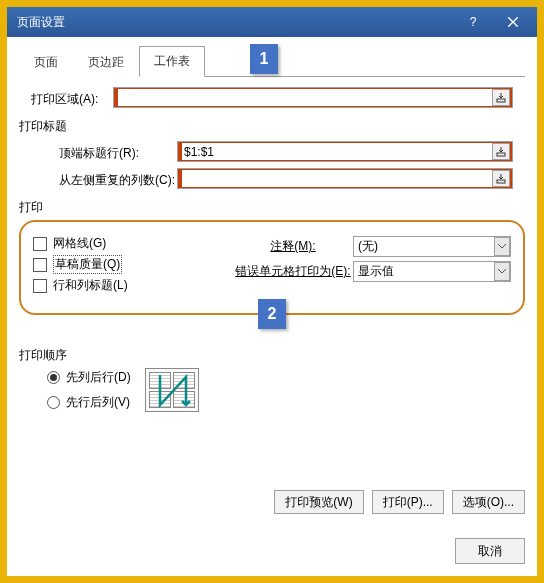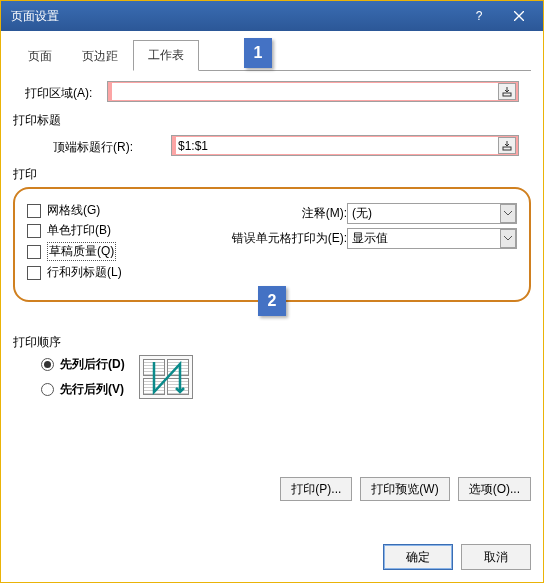--- a/index.html
+++ b/index.html
@@ -1,57 +1,57 @@
 <!DOCTYPE html>
 <html><head>
 <meta charset="utf-8">
 <style>
   * { box-sizing: border-box; font-family: "Microsoft YaHei", "Segoe UI", sans-serif; font-size: 12px; }
   body { margin: 0; background: #fff; }
-  .window { width: 544px; height: 583px; border: 1px solid #eab308; background: #fff; position: relative; }
+  .window { width: 544px; height: 583px; border: 7px solid #eab308; background: #fff; position: relative; }
   .titlebar { height: 30px; background: linear-gradient(#3a6db3,#2b5797); color: #fff; display: flex; align-items: center; padding: 0 4px 0 10px; }
   .titlebar .title { flex: 1; font-size: 12px; }
   .titlebar .btn { width: 40px; height: 28px; display: flex; align-items: center; justify-content: center; color: #fff; }
   .titlebar .btn svg { stroke: #fff; fill: none; }
   .content { padding: 8px 12px 12px 12px; }
   
   .tabs { display: flex; align-items: center; border-bottom: 1px solid #a0a0a0; margin-bottom: 10px; position: relative; }
   .tab { padding: 6px 14px 6px 14px; border: 1px solid transparent; border-bottom: none; color: #333; position: relative; top: 1px; background: #fff; }
   .tab.active { border-color: #a0a0a0; border-bottom: 1px solid #fff; }
   
   .callout { width: 28px; height: 30px; background: #4472c4; color: #fff; font-size: 16px; font-weight: bold; display: flex; align-items: center; justify-content: center; position: absolute; box-shadow: 2px 2px 3px rgba(0,0,0,0.3); z-index: 10; }
   
   .row { display: flex; align-items: flex-end; margin: 6px 12px; }
   .label { white-space: nowrap; }
-  .input-box { flex: 1; height: 21px; border: 1px solid #a0a0a0; background: #fca5a5; display: flex; align-items: center; padding: 0 2px 0 4px; }
+  .input-box { flex: 1; height: 21px; border: 1px solid #a0a0a0; background: #c2410c; display: flex; align-items: center; padding: 0 2px 0 4px; }
   .input-box input { flex: 1; border: none; outline: none; height: 17px; font-size: 12px; }
   .range-btn { width: 18px; height: 17px; border: 1px solid #a0a0a0; background: #f0f0f0; display: flex; align-items: center; justify-content: center; }
   .range-btn svg { stroke: #333; fill: #333; }
   
   .group-label { margin: 10px 0 4px 0; }
   .indent { padding-left: 28px; }
   
   .print-group { border: 2px solid #d08020; border-radius: 16px; padding: 10px 12px 16px 12px; margin: 4px 0 4px 0; position: relative; }
   .print-flex { display: flex; }
   .print-left { flex: 0 0 200px; }
   .print-right { flex: 1; }
   
   .chkrow { display: flex; align-items: center; margin: 3px 0; }
   .chk { width: 14px; height: 14px; border: 1px solid #555; background: #fff; margin-right: 6px; }
   .chk-label { }
   .chk-label.hl { border: 1px dotted #555; padding: 0 1px; }
   
   .drow { display: flex; align-items: center; margin: 4px 0; }
-  .drow .dlabel { flex: 0 0 120px; text-align: right; }
+  .drow .dlabel { flex: 0 0 120px; text-align: center; text-decoration: underline; }
   .select { flex: 1; height: 21px; border: 1px solid #a0a0a0; background: #fff; display: flex; align-items: center; padding: 0 4px; position: relative; }
   .select .sval { flex: 1; }
   .select .sarrow { width: 16px; height: 19px; border: 1px solid #a0a0a0; background: #e8e8e8; display: flex; align-items: center; justify-content: center; position: absolute; right: 0; top: 0; }
   
   .order-row { display: flex; align-items: center; margin-top: 4px; }
-  .radios { display: flex; flex-direction: column; gap: 8px; margin-right: 14px; font-weight: bold; }
+  .radios { display: flex; flex-direction: column; gap: 8px; margin-right: 14px; }
   .radrow { display: flex; align-items: center; }
   .rad { width: 13px; height: 13px; border: 1px solid #555; border-radius: 50%; margin-right: 6px; display: flex; align-items: center; justify-content: center; }
   .rad.sel::after { content: ""; width: 7px; height: 7px; background: #333; border-radius: 50%; }
   .order-img { width: 54px; height: 44px; border: 1px solid #888; background: #f9f9f9; position: relative; display: flex; flex-wrap: wrap; padding: 3px; gap: 2px; }
   .order-img .pg { width: 22px; height: 17px; border: 1px solid #888; background: repeating-linear-gradient(#fff,#fff 2px,#ccc 2px,#ccc 3px); position:relative; }
   .order-img .arrow { position: absolute; pointer-events: none; top:0; left:0; }
   
   .btnrow { display: flex; justify-content: flex-end; gap: 8px; margin-top: 78px; }
   .btn2 { height: 24px; padding: 0 10px; border: 1px solid #a0a0a0; background: #f2f2f2; display: flex; align-items: center; justify-content: center; }
   
@@ -104,33 +104,41 @@
         <div class="input-box">
           <input value="$1:$1" style="">
           <div class="range-btn">
             <svg width="10" height="10" viewBox="0 0 10 10">
                 <rect x="1" y="6" width="8" height="3" fill="none" stroke="#333"></rect>
                 <path d="M5 0 L5 5 M3 3 L5 5 L7 3" fill="none" stroke="#333"></path>
               </svg>
           </div>
         </div>
       </div>
+      <div class="row">
+        <div class="label" style="width:118px">从左侧重复的列数(C):</div>
+        <div class="input-box">
+          <input value="" style="">
+          <div class="range-btn">
+            <svg width="10" height="10" viewBox="0 0 10 10">
+                <rect x="1" y="6" width="8" height="3" fill="none" stroke="#333"></rect>
+                <path d="M5 0 L5 5 M3 3 L5 5 L7 3" fill="none" stroke="#333"></path>
+              </svg>
+          </div>
+        </div>
+      </div>
     </div>
 
     <div class="group-label">打印</div>
     <div class="print-group">
       <div class="print-flex">
         <div class="print-left">
           <div class="chkrow">
             <div class="chk"></div>
             <span class="chk-label">网格线(G)</span>
-          </div>
-          <div class="chkrow">
-            <div class="chk"></div>
-            <span class="chk-label">单色打印(B)</span>
           </div>
           <div class="chkrow">
             <div class="chk"></div>
             <span class="chk-label hl">草稿质量(Q)</span>
           </div>
           <div class="chkrow">
             <div class="chk"></div>
             <span class="chk-label">行和列标题(L)</span>
           </div>
         </div>
@@ -179,23 +187,22 @@
           <div class="pg"></div>
           <div class="pg"></div>
           <div class="pg"></div>
         <svg class="arrow" width="54" height="44">
             <path d="M14 6 L14 36 L40 8 L40 36 M36 32 L40 36 L44 32" fill="none" stroke="#0a8a8a" stroke-width="2.5"></path>
           </svg>
       </div>
     </div>
 
     <div class="btnrow">
+      <div class="btn2">打印预览(W)</div>
       <div class="btn2">打印(P)...</div>
-      <div class="btn2">打印预览(W)</div>
       <div class="btn2">选项(O)...</div>
     </div>
   </div>
 
   <div class="footer">
-    <div class="fbtn primary">确定</div>
     <div class="fbtn">取消</div>
   </div>
 </div>
 
 </body></html>

